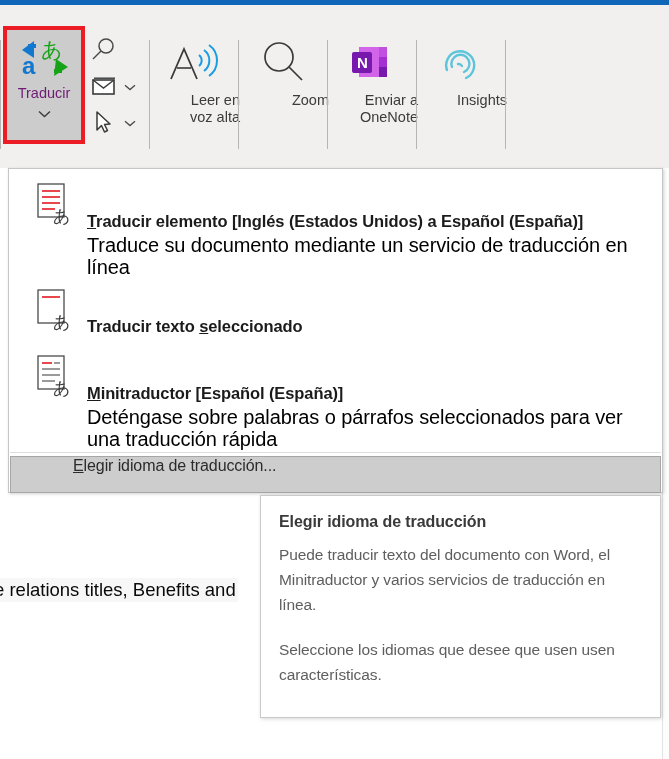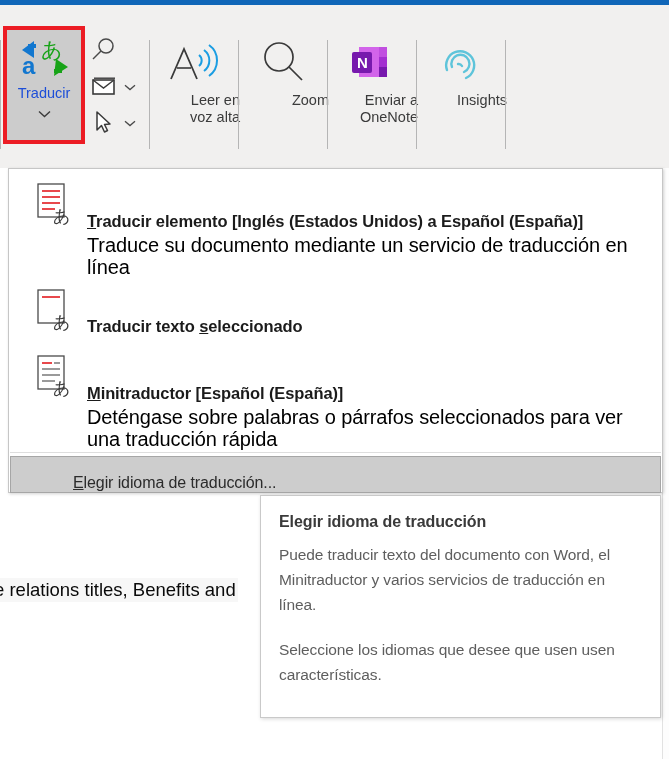--- a/index.html
+++ b/index.html
@@ -38,21 +38,21 @@
     display:flex;flex-direction:column;align-items:center;
     padding-top:6px;box-sizing:border-box;
     position:relative;z-index:2;
   }
   .red-box{
     position:absolute;left:-4px;top:-4px;width:82px;height:118px;
     border:4px solid #ec1c24;box-sizing:border-box;z-index:3;pointer-events:none;
   }
   .translate-icon{width:60px;height:48px;}
   .translate-label{
-    font-size:14.5px;color:#1d4ed8;line-height:15px;margin-top:2px;
+    font-size:14.5px;color:#701a75;line-height:15px;margin-top:2px;
     text-align:center;
   }
   .chev-down{margin-top:3px;}
   
   .small-col{
     width:64px;padding-top:2px;display:flex;flex-direction:column;
     align-items:flex-start;
   }
   .small-row{height:36px;display:flex;align-items:center;padding-left:4px;}
   .small-row .sc{width:30px;height:30px;display:flex;align-items:center;justify-content:center;}
@@ -103,21 +103,21 @@
     font-size:20px;color:#000000;line-height:22px;margin-top:3px;
     letter-spacing:-.1px;
   }
   .u{text-decoration:underline;}
   .menu-sep{
     position:absolute;left:1px;right:1px;height:1px;background:#dedede;
   }
   .menu-item-highlight{
     position:absolute;left:1px;right:1px;top:287px;height:37px;
     background:#cdcdcd;border:1px solid #a6a6a6;box-sizing:border-box;
-    display:flex;align-items:flex-end;
+    display:flex;align-items:flex-start;
   }
   .menu-item-highlight .mh-label{
     font-size:16px;color:#2b2b2b;padding-left:62px;letter-spacing:-.1px;
   }
   
   .tooltip{
     position:absolute;left:260px;top:495px;width:401px;height:223px;
     background:#ffffff;border:1px solid #c9c9c9;box-sizing:border-box;
     box-shadow:1px 1px 4px rgba(0,0,0,.16);
     padding:16px 18px;

